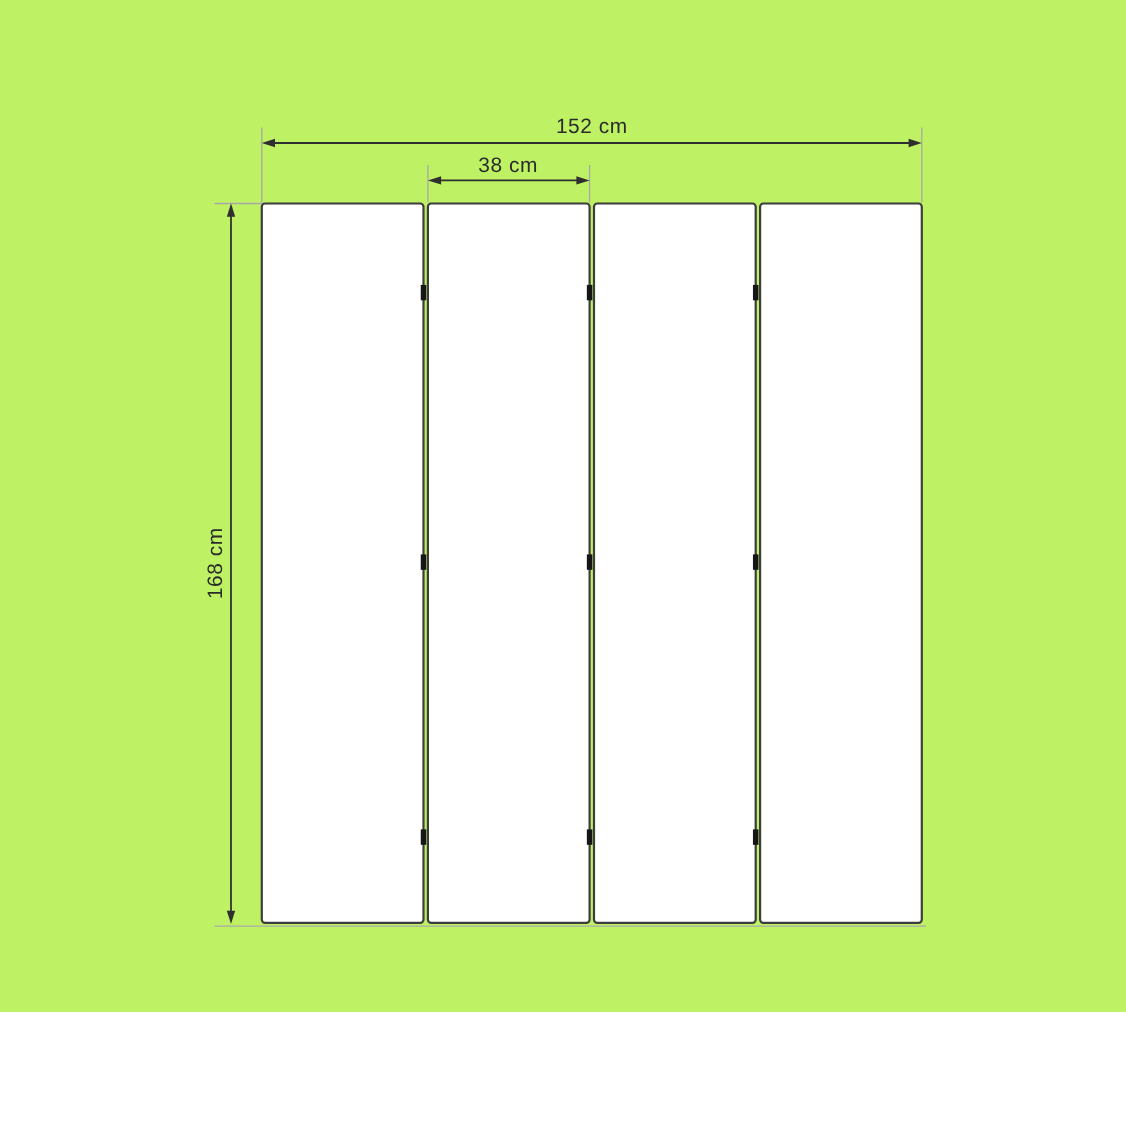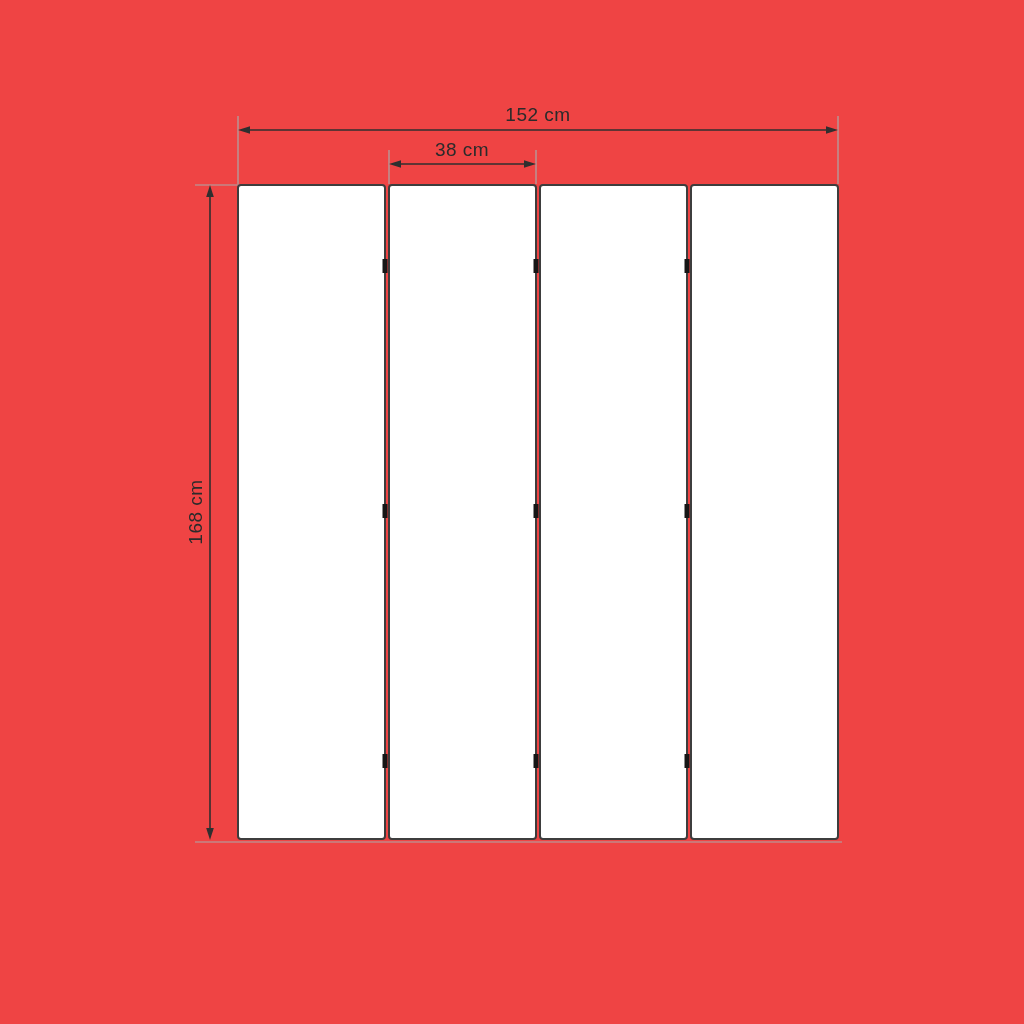--- a/index.html
+++ b/index.html
@@ -3,22 +3,22 @@
 <meta charset="utf-8">
 <style>
   html, body {
     margin: 0;
     padding: 0;
     background: #ffffff;
   }
   .canvas {
     position: relative;
     width: 1024px;
-    height: 1024px;
-    background: #ef4444;
+    height: 920px;
+    background: #bef264;
     overflow: hidden;
     font-family: "Liberation Sans", sans-serif;
   }
   svg text {
     font-family: "Liberation Sans", sans-serif;
     font-size: 19px;
     letter-spacing: 0.5px;
     fill: #2b2b2b;
   }
 </style>

